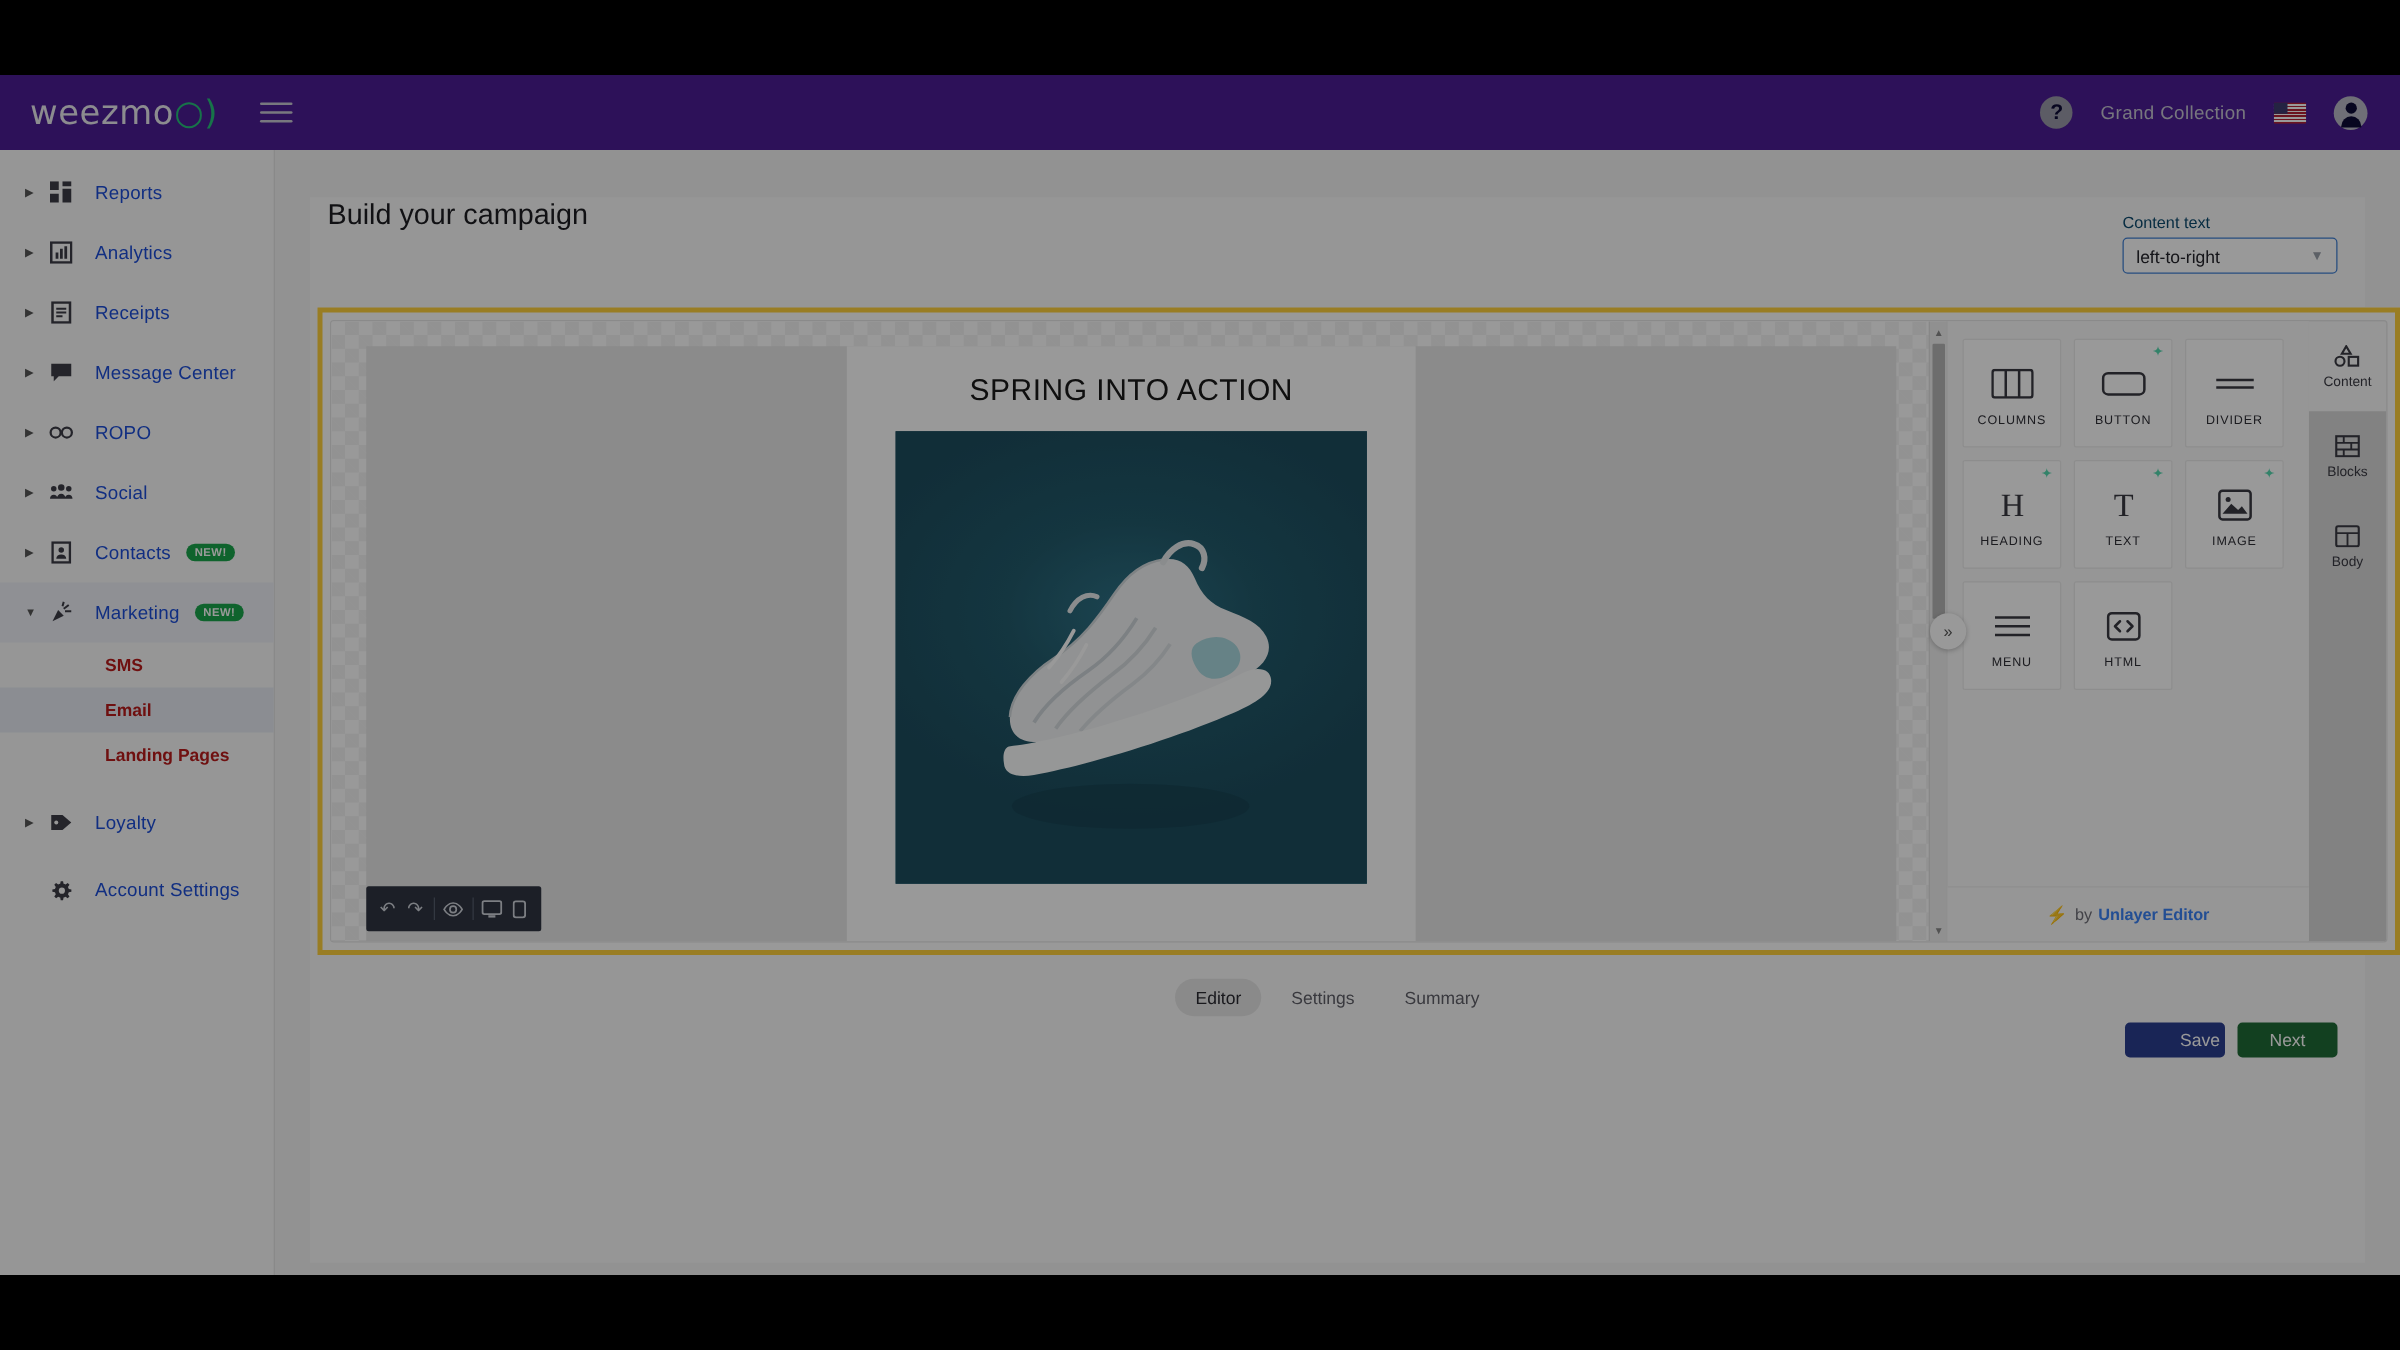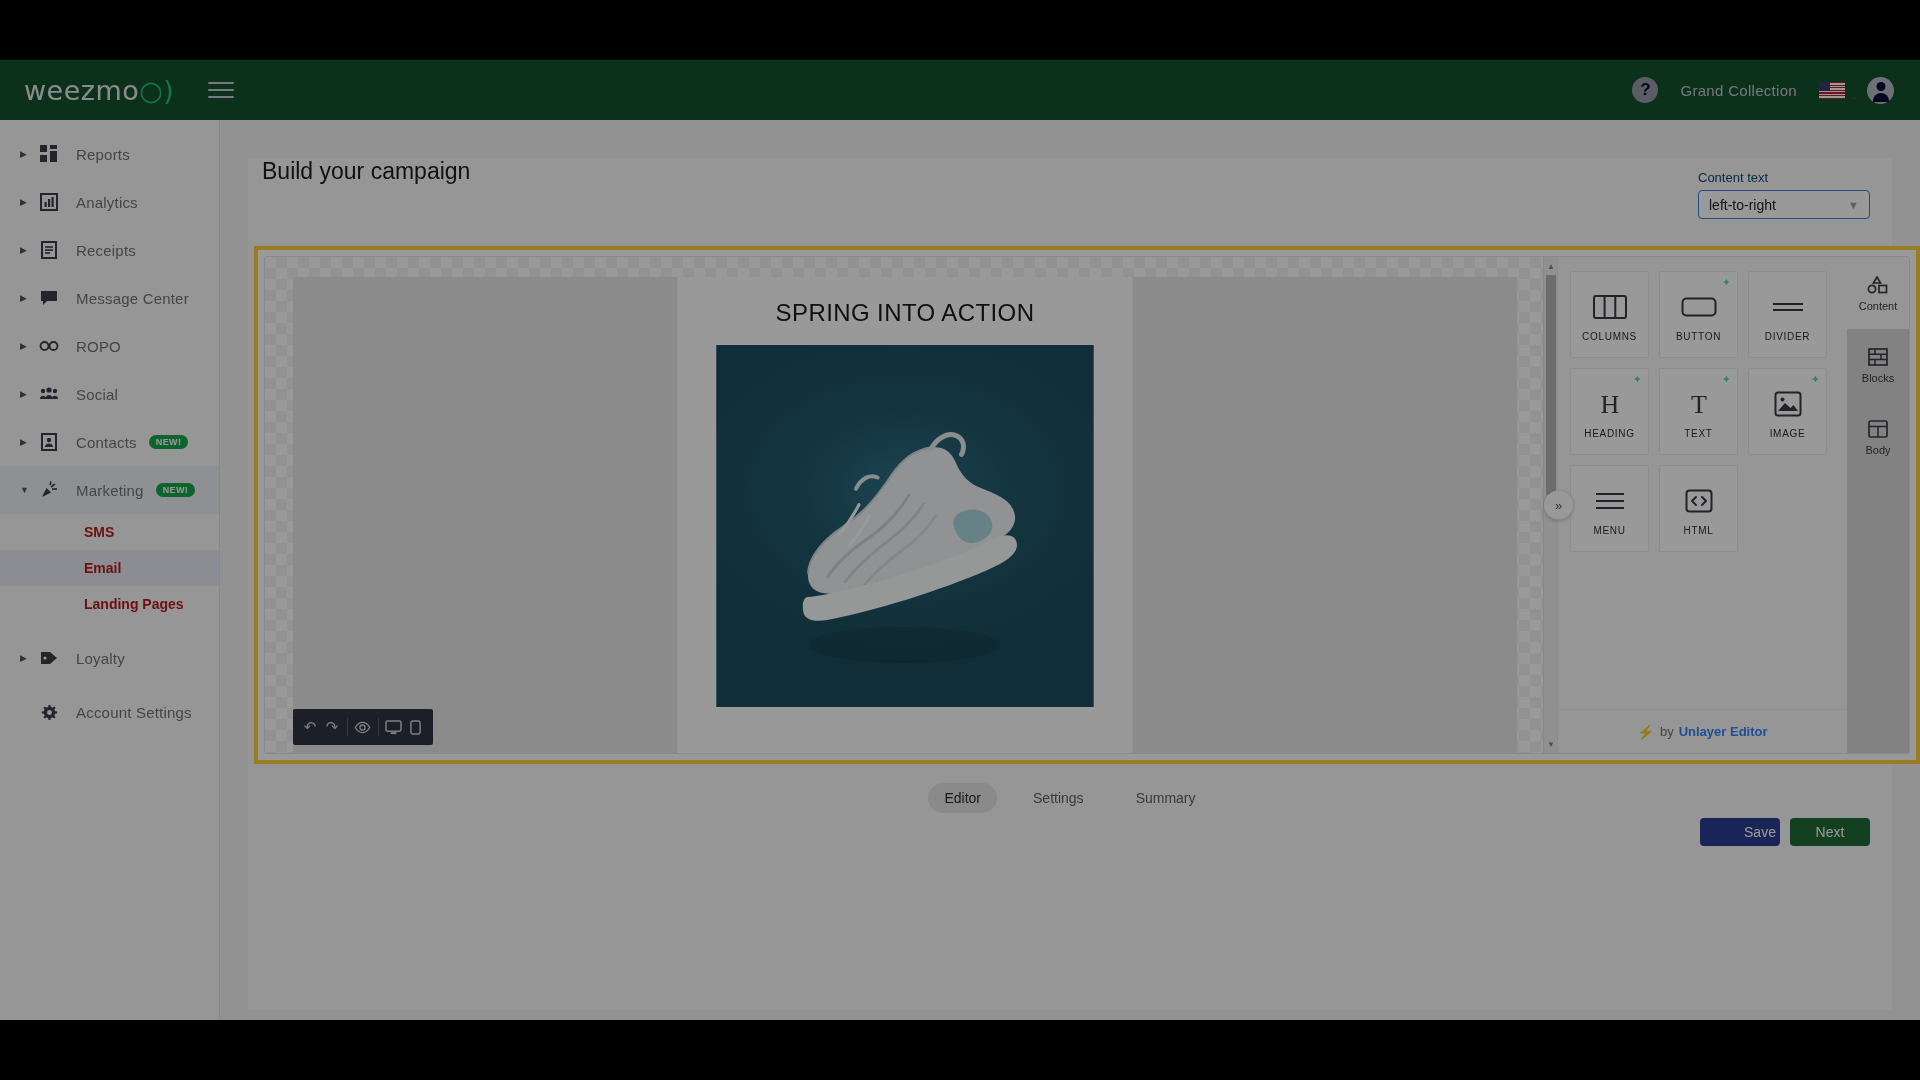--- a/index.html
+++ b/index.html
@@ -14,21 +14,21 @@
   
   .app {
     position: absolute; left: 0; top: 60px;
     width: 1920px; height: 960px;
     background: #f4f4f4;
   }
 
   
   .topbar {
     position: absolute; left:0; top:0; width:1920px; height:60px;
-    background: #14532d; display:flex; align-items:center;
+    background: #4c1d95; display:flex; align-items:center;
   }
   .logo {
     margin-left: 24px; font-size: 27px; letter-spacing: .5px;
     color:#e9e9ef; font-weight: 400; font-family:"DejaVu Sans", sans-serif;
   }
   .logo .ring { color:#27c17a; }
   .hamburger { margin-left: 34px; width:26px; display:flex; flex-direction:column; gap:5px; cursor:pointer;}
   .hamburger span { display:block; height:2px; background:#c9c9d4; border-radius:2px; }
   .top-right { margin-left:auto; display:flex; align-items:center; gap:22px; margin-right:26px; }
   .help-icon {
@@ -50,21 +50,21 @@
   .sidebar {
     position:absolute; left:0; top:60px; width:220px; height:900px;
     background:#fafafa; border-right:1px solid #e4e4e4; padding-top:10px;
   }
   .nav-item { display:flex; align-items:center; height:48px; padding-left:20px; cursor:pointer; position:relative;}
   .nav-item.active { background:#eef1f7; }
   .caret { width:12px; font-size:9px; color:#555; flex:0 0 12px; }
   .caret.open { }
   .nav-ico { width:22px; height:22px; margin-left:6px; margin-right:16px;
     display:flex;align-items:center;justify-content:center; color:#3c3c46; flex:0 0 22px;}
-  .nav-label { font-size:15px; color:#737373; letter-spacing:.2px; }
+  .nav-label { font-size:15px; color:#1d4ed8; letter-spacing:.2px; }
   .badge-new {
     margin-left:12px; background:#1aa64b; color:#fff; font-size:9px; font-weight:bold;
     padding:2px 7px; border-radius:8px; letter-spacing:.4px;
   }
   .sub-item { height:36px; display:flex; align-items:center; padding-left:84px;
     font-size:14px; color:#b91c1c; cursor:pointer;font-weight:bold;}
   .sub-item.active { background:#e8ecf4; }
 
   
   .main {
@@ -171,21 +171,21 @@
   
   .tab-rail { flex:0 0 62px; background:#d9d9d9; }
   .rail-tab { height:72px; display:flex; flex-direction:column;
     align-items:center; justify-content:center; gap:4px; cursor:pointer;
     font-size:11px; color:#3b3b44; }
   .rail-tab.active { background:#fbfbfb; }
   .rail-ico { color:#3b3b44; display:flex; align-items:center; justify-content:center; height:22px;}
 
   
   .bottom-tabs { position:absolute; left:0; right:0; top:625px;
-    display:flex; justify-content:center; align-items:center; gap:20px; }
+    display:flex; justify-content:center; align-items:center; gap:8px; }
   .btab { font-size:14px; color:#5f5f68; padding:7px 16px; border-radius:16px; cursor:pointer; }
   .btab.active { background:#e7e7e7; color:#2a2a31; }
   .actions { position:absolute; right:22px; top:660px; display:flex; gap:10px; }
   .btn { width:80px; height:28px; border-radius:4px; color:#fff; font-size:14px;
     display:flex;align-items:center;justify-content:center;cursor:pointer; border:none;}
   .btn-save { background:#2b3f90;padding-left:40px; }
   .btn-next { background:#1f6b36; }
 
   
   .dim { position:absolute; inset:0; background:rgba(0,0,0,.40); pointer-events:none; z-index:50;}

